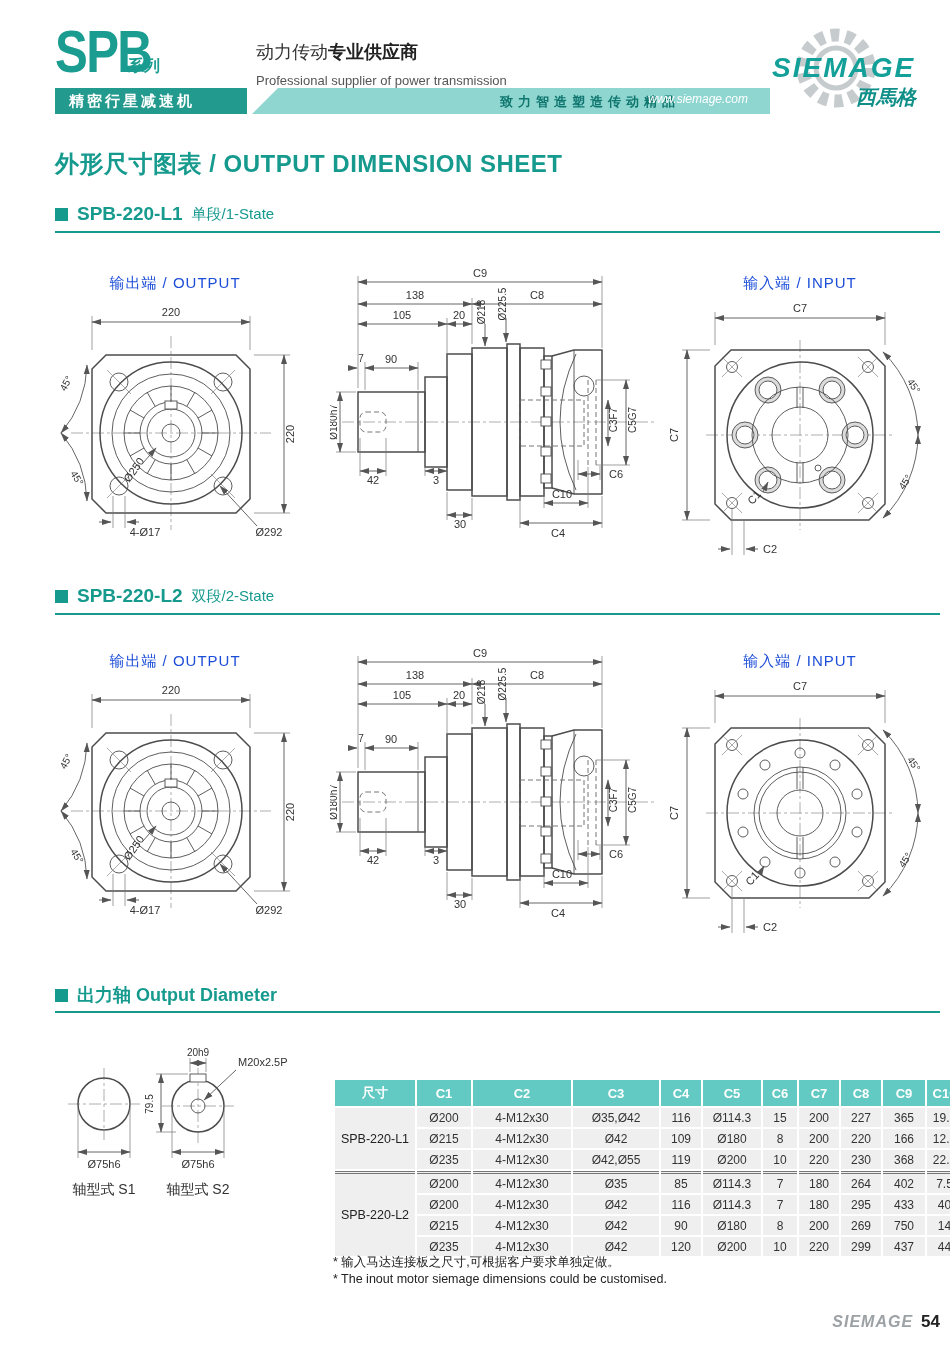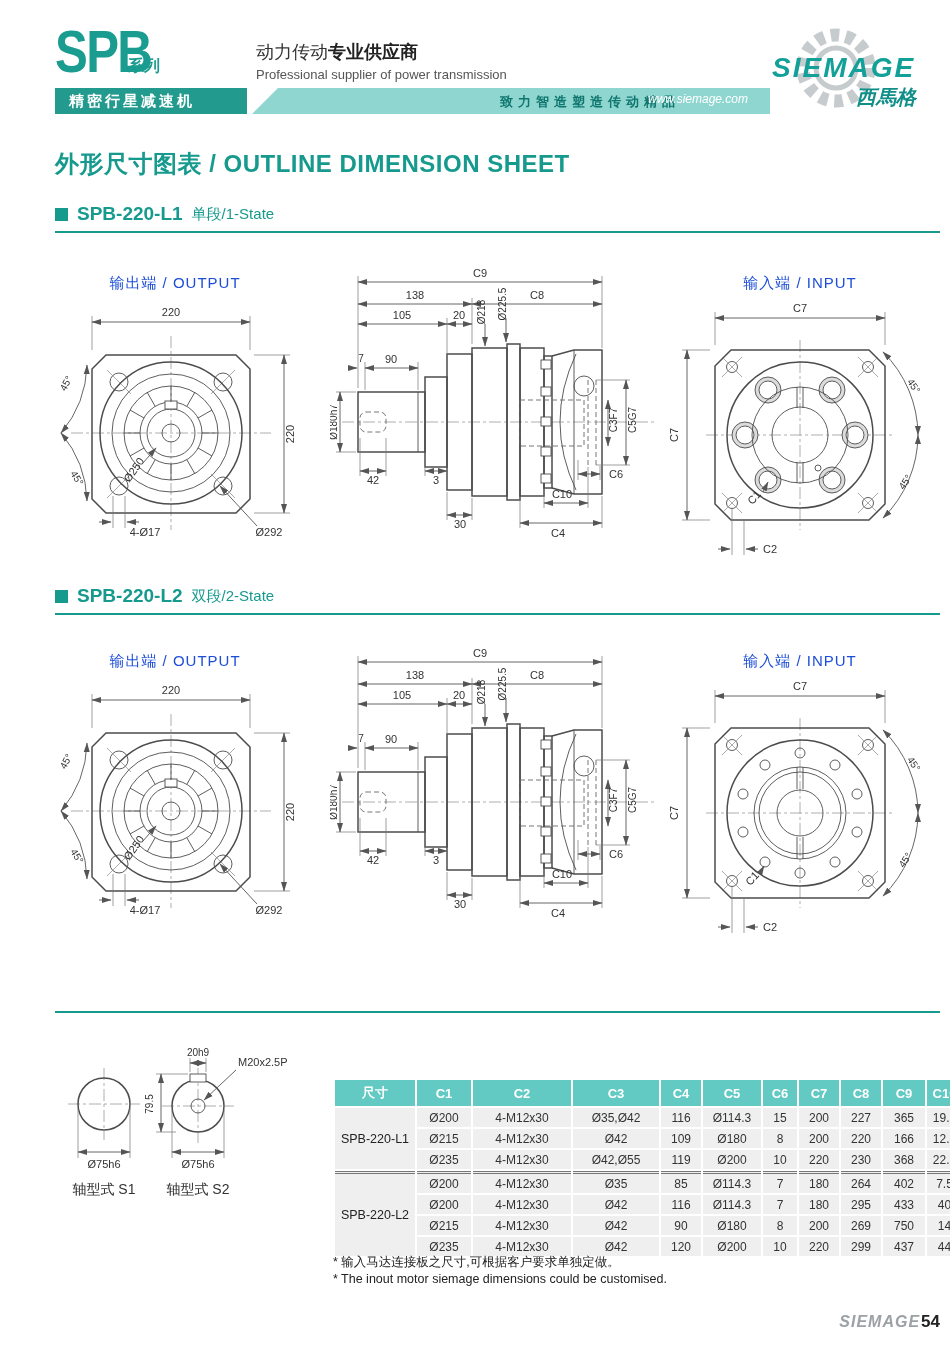--- a/index.html
+++ b/index.html
@@ -10,21 +10,21 @@
   
   .spb{left:55px;top:22px;font-size:60px;font-weight:800;color:#1a9c90;
        letter-spacing:-2px;transform:scaleX(.82);transform-origin:left top;line-height:1}
   .spb-suffix{left:128px;top:56px;font-size:16px;color:#1a9c90;font-weight:bold}
   .tagline-box{left:55px;top:88px;width:192px;height:26px;background:#239a8e;
        color:#fff;font-size:15px;font-weight:bold;letter-spacing:3px;
        line-height:26px;padding-left:14px;box-sizing:border-box}
   .supplier{left:256px;top:40px}
   .supplier .cn{font-size:18px;color:#333}
   .supplier .cn b{color:#222}
-  .supplier .en{font-size:13px;color:#555;margin-top:3px}
+  .supplier .en{font-size:13px;color:#555;margin-top:9px}
   .slogan-bar{left:252px;top:88px;width:518px;height:26px;background:#8fd6d1;
        clip-path:polygon(26px 0,100% 0,100% 100%,0 100%)}
   .slogan-text{left:500px;top:93px;font-size:13px;color:#0f766e;font-weight:bold;letter-spacing:5px}
   .website{left:648px;top:92px;font-size:12px;color:#fff;font-weight:normal;font-style:italic}
   .brand{left:772px;top:52px;font-size:28px;font-weight:bold;font-style:italic;
        color:#13a098;letter-spacing:2px}
   .brand-cn{left:856px;top:84px;font-size:20px;font-weight:bold;font-style:italic;color:#0f8f88}
 
   
   .main-title{left:55px;top:148px;font-size:24px;font-weight:bold;color:#169a8e;letter-spacing:.5px}
@@ -57,21 +57,21 @@
   .dimtable th{background:#63c9c3;color:#fff;font-size:13px;font-weight:bold;
        height:24px;text-align:center;padding:1px}
   .dimtable td{background:#efefef;font-size:12px;color:#333;text-align:center;
        height:17px;padding:1px 0}
   .dimtable td.model{font-size:12.5px;color:#222}
   .dimtable tr.group-start td{border-top:3px double #777}
 
   .note{font-size:12.5px;color:#222}
   .footer{left:640px;top:1312px;width:300px;text-align:right}
   .footer .fbrand{color:#9ba1a4;font-weight:bold;font-style:italic;font-size:16px;letter-spacing:1px}
-  .footer .fpage{color:#222;font-weight:bold;font-size:17px;margin-left:1px}
+  .footer .fpage{color:#222;font-weight:bold;font-size:17px;margin-left:8px}
 </style>
 </head>
 <body>
 
 <svg width="0" height="0" style="position:absolute" aria-hidden="true">
   <defs>
     <marker id="ma" viewBox="0 0 10 8" markerWidth="10" markerHeight="8" refX="9" refY="4" orient="auto-start-reverse" markerUnits="userSpaceOnUse">
       <path d="M0,1 L9.6,4 L0,7 Z" fill="#555"></path>
     </marker>
 
@@ -345,21 +345,21 @@
   <div class="abs slogan-bar"></div>
   <div class="abs slogan-text">致力智造塑造传动精品</div>
   <div class="abs website">www.siemage.com</div>
   <svg class="abs" style="left:778px;top:14px" width="120" height="108" viewBox="0 0 120 108">
     <circle cx="58" cy="54" r="33" fill="none" stroke="#c6cbce" stroke-width="13" stroke-dasharray="8.5 6.5"></circle>
     <circle cx="58" cy="54" r="20" fill="none" stroke="#c6cbce" stroke-width="5"></circle>
   </svg>
   <div class="abs brand">SIEMAGE</div>
   <div class="abs brand-cn">西馬格</div>
 
-  <div class="abs main-title">外形尺寸图表 / OUTLINE DIMENSION SHEET</div>
+  <div class="abs main-title">外形尺寸图表 / OUTPUT DIMENSION SHEET</div>
 
   <div class="abs sec-head" style="left:55px;top:202px">
     <span class="sec-sq"></span>
     <span class="sec-model">SPB-220-L1</span>
     <span class="sec-stage">单段/1-State</span>
   </div>
   <div class="abs sec-line" style="left:55px;top:231px"></div>
 
   <div class="abs view-title" style="left:80px;top:274px;width:190px">输出端 / OUTPUT</div>
   <div class="abs view-title" style="left:700px;top:274px;width:200px">输入端 / INPUT</div>
@@ -385,20 +385,24 @@
   <svg class="abs" style="left:57px;top:648px" width="250" height="290">
       <use href="#sym-output"></use>
     </svg>
   <svg class="abs" style="left:330px;top:640px" width="335" height="295">
       <use href="#sym-side"></use>
     </svg>
   <svg class="abs" style="left:660px;top:650px" width="280" height="295">
       <use href="#sym-input2"></use>
     </svg>
 
+  <div class="abs sec-head" style="left:55px;top:983px">
+    <span class="sec-sq"></span>
+    <span class="sec-model" style="font-size:18px;font-weight:600">出力轴 Output Diameter</span>
+  </div>
   <div class="abs sec-line" style="left:55px;top:1011px"></div>
 
   <svg class="abs" style="left:40px;top:1018px" width="310" height="190" viewBox="0 0 310 190">
     <g>
       <line class="cl" x1="28" y1="86" x2="100" y2="86"></line>
         <line class="cl" x1="64" y1="50" x2="64" y2="122"></line>
       <circle class="out" cx="64" cy="86" r="26"></circle>
       <line class="ext" x1="38" y1="90" x2="38" y2="140"></line>
         <line class="ext" x1="90" y1="90" x2="90" y2="140"></line>
       <line class="dim" x1="38" y1="134" x2="90" y2="134"></line>

